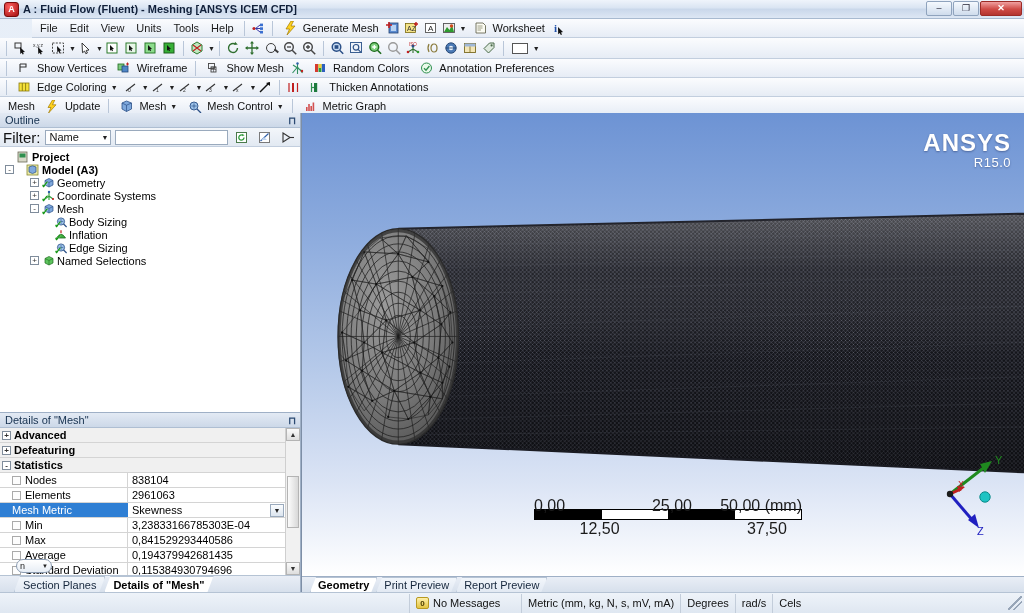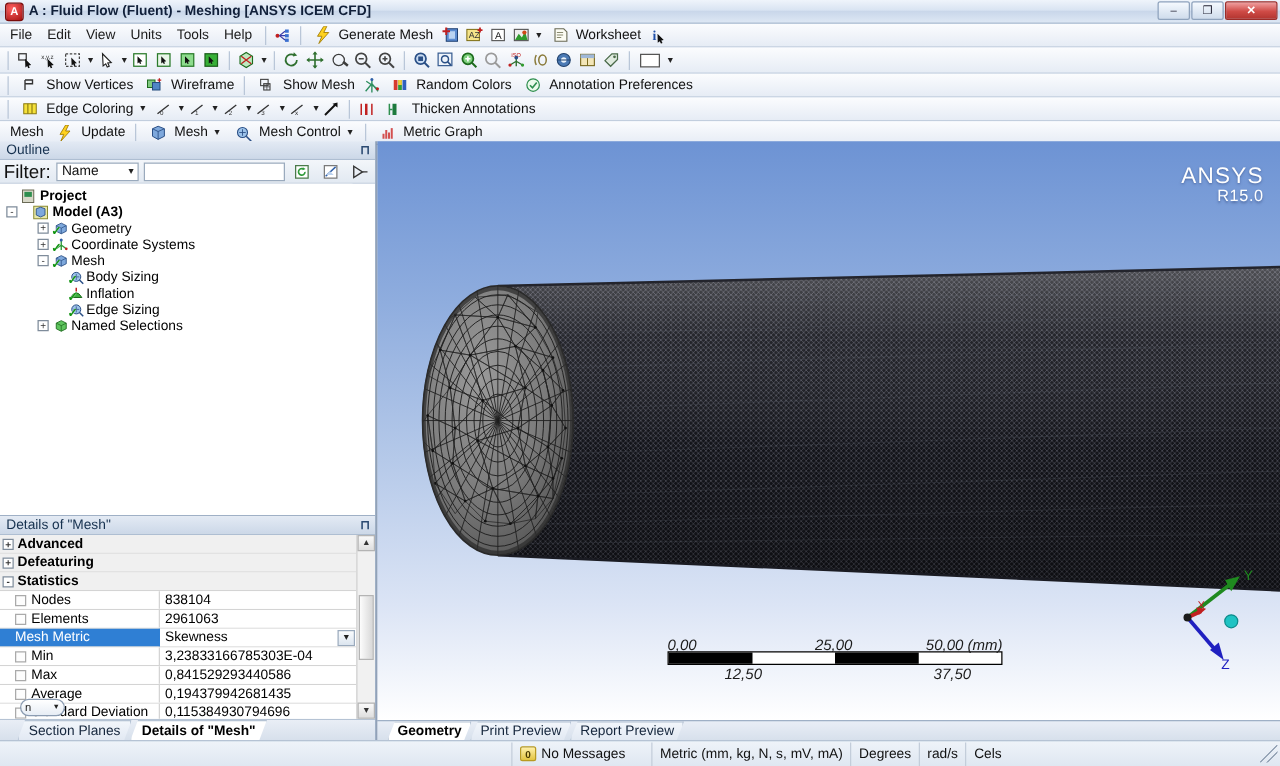--- a/index.html
+++ b/index.html
@@ -51,20 +51,21 @@
     border-color: #9c2b27; color: #fff; width: 42px; font-weight: bold;
   }
 
   
   .menurow {
     height: 19px;
     background: linear-gradient(to bottom, #fbfcfe, #e6ecf5);
     border-bottom: 1px solid #c2cede;
     display: flex; align-items: center; padding-left: 2px;
     white-space: nowrap;
+    margin-left: 32px;
   }
   .menu-item {
     padding: 2px 6px; font-size: 11px; color: #1a1a1a;
   }
   .vsep { width: 1px; height: 15px; background: #b9c6d8; margin: 0 4px; flex: none; }
   .tb-cmd {
     display: flex; align-items: center; gap: 3px;
     padding: 1px 4px; font-size: 11px; color: #111; white-space: nowrap;
   }
 
@@ -258,30 +259,30 @@
   .gl {
     flex: 1 1 auto; position: relative; overflow: hidden;
     background: linear-gradient(to bottom, #6d93d4 0%, #8fadde 28%, #b5c9e9 55%, #dbe4f5 80%, #ffffff 100%);
   }
   .ansys-logo {
     position: absolute; right: 13px; top: 18px;
     text-align: right; color: #ffffff;
     text-shadow: 0 1px 2px rgba(40,60,110,.55);
     pointer-events: none;
   }
-  .ansys-logo .big { font-size: 18px; font-weight: normal; letter-spacing: 1px; line-height: 1; text-align: right; }
+  .ansys-logo .big { font-size: 24px; font-weight: bold; letter-spacing: 1px; line-height: 1; text-align: right; }
   .ansys-logo .small { font-size: 13px; line-height: 1.25; letter-spacing: .5px; }
 
   
   .model { position: absolute; left: 0; top: 0; width: 100%; height: 100%; }
 
   
   .scalebar {
-    position: absolute; left: 232px; bottom: 32px; width: 268px;
-    font-size: 12px; color: #1b1b1b; font-style: italic;
+    position: absolute; left: 232px; bottom: 44px; width: 268px;
+    font-size: 16px; color: #1b1b1b;
   }
   .sb-top, .sb-bot { position: relative; height: 12px; }
   .sb-top span, .sb-bot span { position: absolute; white-space: nowrap; }
   .sb-bar {
     height: 11px; border: 1px solid #000; display: flex; background: #fff;
   }
   .sb-bar i { display: block; height: 100%; flex: 1 1 25%; }
   .sb-bar i.on { background: #000; }
 
   

